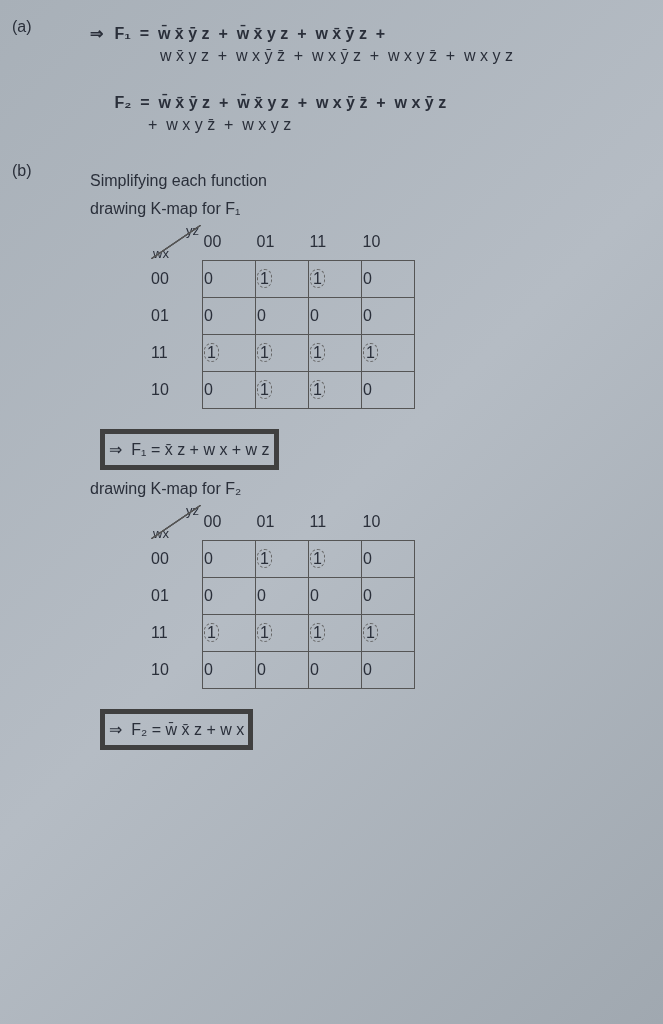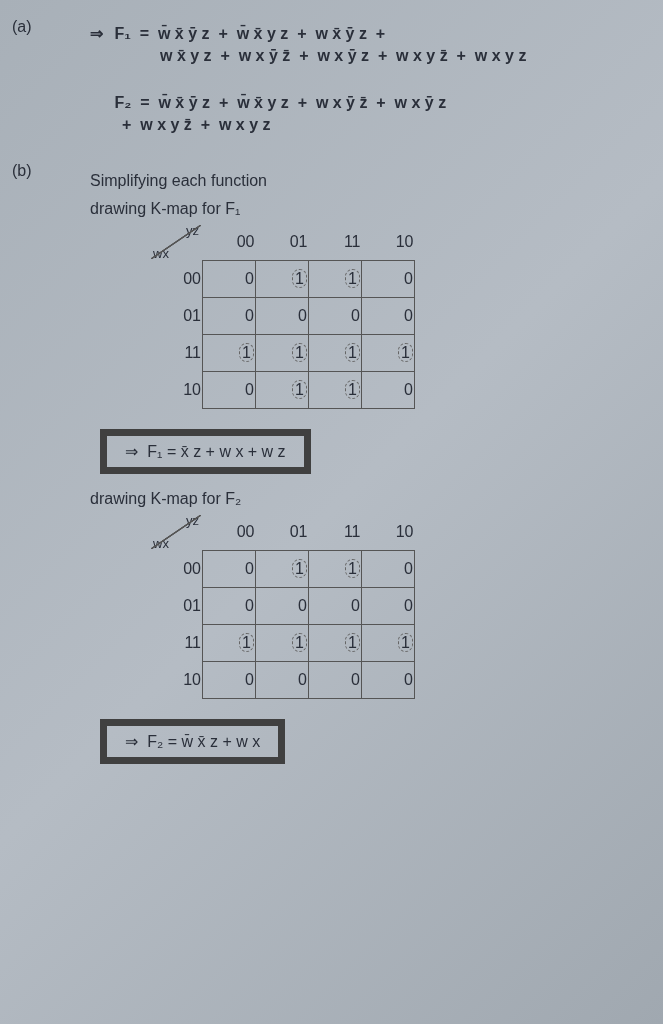--- a/index.html
+++ b/index.html
@@ -8,54 +8,54 @@
     width: 663px;
     height: 1024px;
     box-sizing: border-box;
     background: linear-gradient(135deg, #a8b0b8 0%, #b5bcc4 50%, #a0a8b0 100%);
     font-family: 'Comic Sans MS', cursive, sans-serif;
     color: #2a2f3a;
     font-size: 16px;
     position: relative;
   }
   .eq-line { margin: 4px 0 4px 60px; font-weight: bold; }
-  .eq-line2 { margin: 4px 0 4px 130px; font-weight: bold; }
+  .eq-line2 { margin: 4px 0 4px 130px; }
   .section-label { position: absolute; }
   table.kmap {
     border-collapse: collapse;
     margin: 6px 0 10px 120px;
   }
   table.kmap td, table.kmap th {
     width: 50px;
     height: 34px;
-    text-align: right;
+    text-align: left;
     font-weight: normal;
   }
   table.kmap td.cell {
     border: 1px solid #555;
   }
   .corner {
     position: relative;
     width: 50px;
     height: 34px;
   }
   .corner::after {
     content: "";
     position: absolute;
     left: 0; top: 0;
     width: 100%; height: 100%;
     background: linear-gradient(to bottom right, transparent 48%, #555 49%, #555 51%, transparent 52%);
   }
   .corner .top { position: absolute; top: -2px; right: 2px; font-size: 13px; }
   .corner .bot { position: absolute; bottom: -2px; left: 2px; font-size: 13px; }
   .result-box {
-    border: 7px solid #404040;
+    border: 5px solid #404040;
     display: inline-block;
-    padding: 6px 18px;
-    margin: 10px 0 6px 70px;
+    padding: 6px 4px;
+    margin: 10px 0 0 70px;
   }
   .heading { margin: 10px 0 4px 60px; }
   .arrow { display:inline-block; width:20px; }
   .circ1 { border: 1px dashed #666; border-radius: 10px; padding: 0 2px; }
 </style>
 </head>
 <body>
 
 
 
@@ -92,21 +92,21 @@
   <span>F₂</span>
   &nbsp;<span>=</span>&nbsp;
   <span>w̄ x̄ ȳ z</span>
   &nbsp;<span>+</span>&nbsp;
   <span>w̄ x̄ y z</span>
   &nbsp;<span>+</span>&nbsp;
   <span>w x ȳ z̄</span>
   &nbsp;<span>+</span>&nbsp;
   <span>w x ȳ z</span>
 </div>
-<div class="eq-line2" style="margin-left:92px">
+<div class="eq-line2" style="margin-left:118px">
   <span>+</span>&nbsp;
   <span>w x y z̄</span>
   &nbsp;<span>+</span>&nbsp;
   <span>w x y z</span>
 </div>
 
 <div style="height:24px"></div>
 
 
 <div class="section-label" style="left:12px;">(b)</div>

